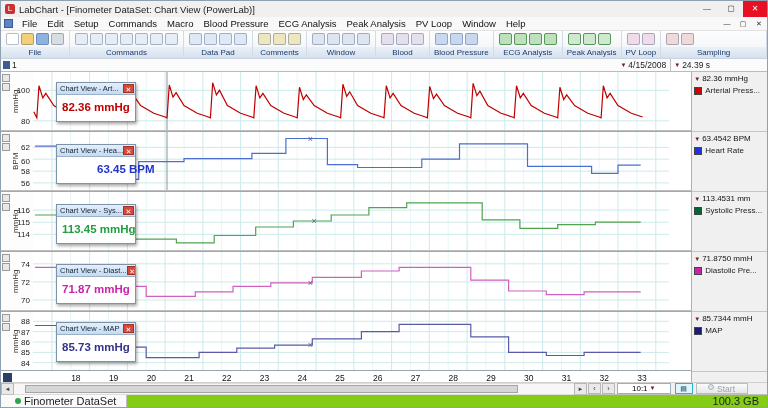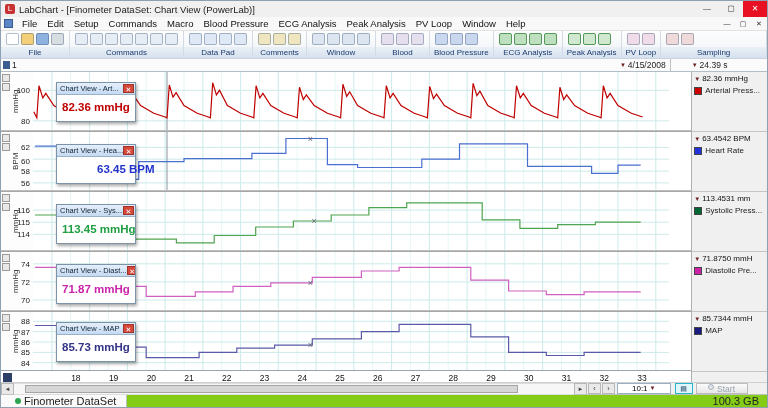--- a/index.html
+++ b/index.html
@@ -43,21 +43,21 @@
   .ico[data-icon^="datapad"] { background:#dfe9f5; }
   .ico[data-icon^="pvloop"] { background:#f0dce8; }
 
   
   .inforow { height:13px; display:flex; border-bottom:1px solid #b4bcC4; background:#fbfbfb; flex:0 0 auto; }
   .inforow-left { width:692px; display:flex; align-items:center; justify-content:space-between; padding:0 4px 0 2px; }
   .block-marker { display:flex; align-items:center; gap:2px; font-size:8.5px; color:#222; }
   .block-flag { width:7px; height:8px; background:#3a5c90; }
   .date-box { display:flex; align-items:center; gap:2px; font-size:8.5px; color:#222; }
   .drop-arrow { font-size:6px; color:#702020; }
-  .inforow-right { width:100px; border-left:1px solid #c0c0c0; display:flex; align-items:center; gap:2px; padding-left:21px; font-size:8.5px; color:#222; }
+  .inforow-right { width:100px; border-left:1px solid #c0c0c0; display:flex; align-items:center; gap:2px; padding-left:3px; font-size:8.5px; color:#222; }
 
   
   .main { flex:1; display:flex; position:relative; overflow:hidden; }
   .charts { width:692px; position:relative; background:#fff; }
   .panel { height:58px; display:flex; }
   .splitter { height:2px; background:linear-gradient(#c9c9c9,#9b9b9b); }
   .gutter { width:32px; display:flex; background:#fdfdfd; }
   .chbtns { width:12px; display:flex; flex-direction:column; gap:1px; padding:2px 1px; }
   .sq { width:8px; height:8px; border:1px solid #9a9a9a; background:#e8e8e8; display:block; }
   .unit { width:12px; writing-mode:vertical-rl; transform:rotate(180deg); text-align:center; font-size:8px; color:#333; }

